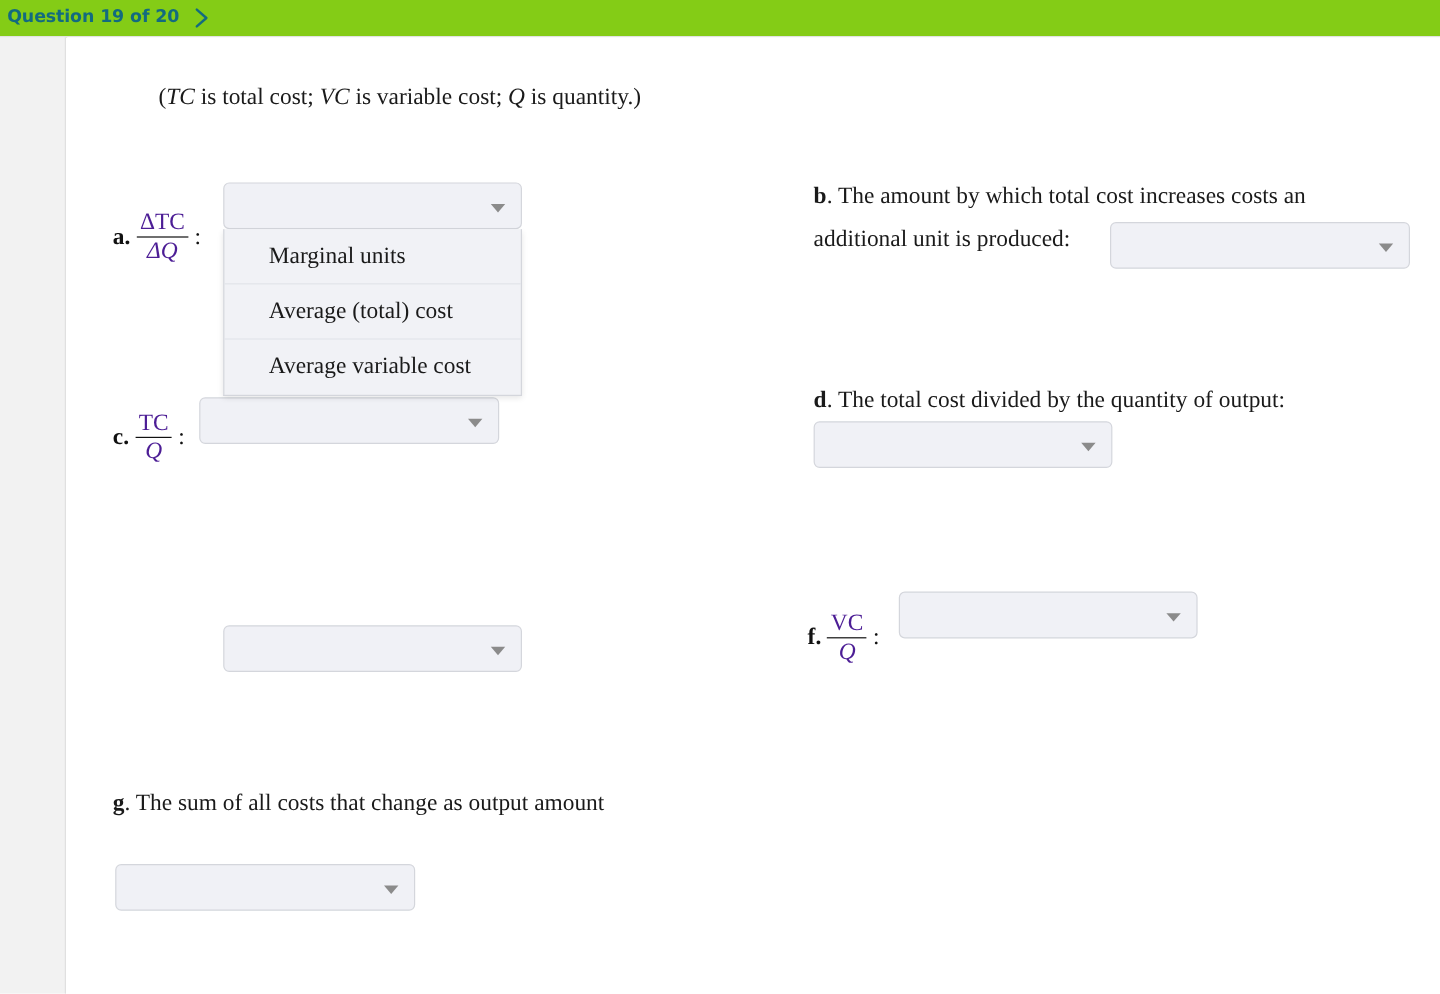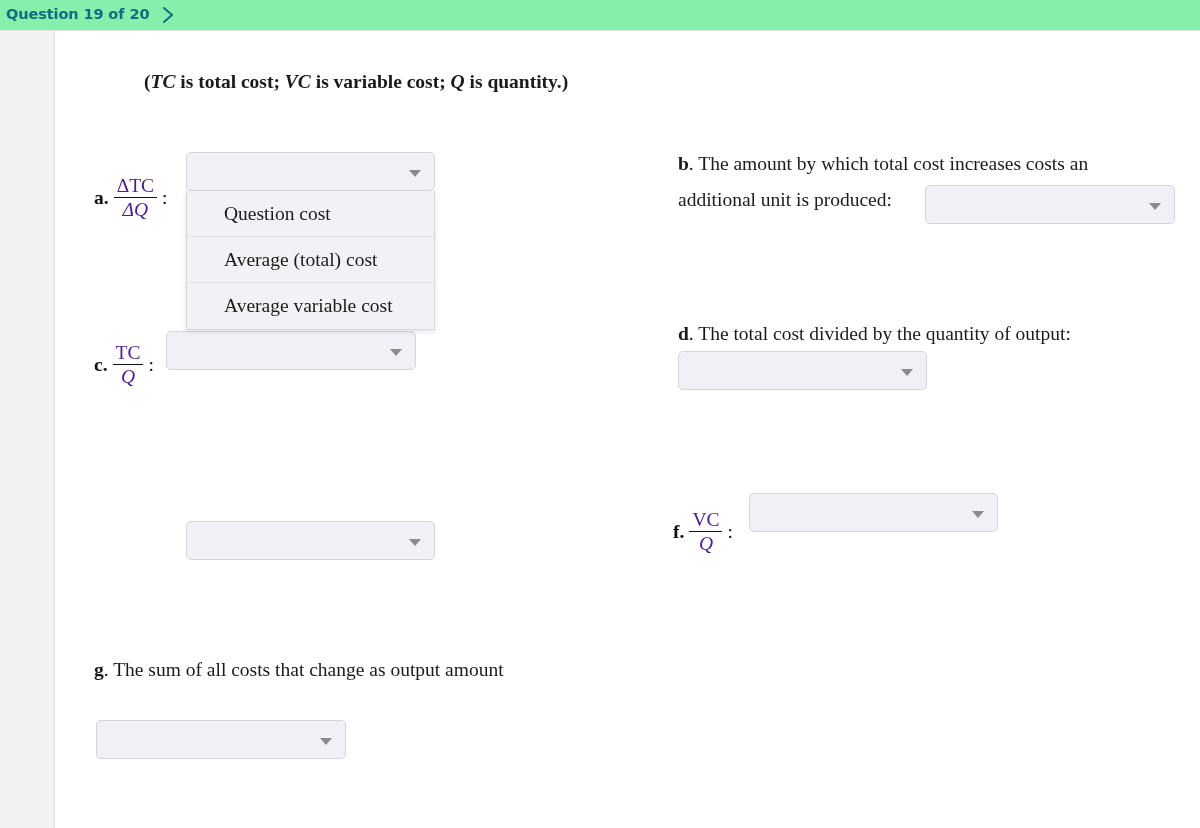--- a/index.html
+++ b/index.html
@@ -14,21 +14,21 @@
     overflow: hidden;
     position: relative;
   }
 
   
   #top-header {
     position: absolute;
     left: 0; top: 0;
     width: 1200px;
     height: 31px;
-    background: #86efac;
+    background: #84cc16;
     border-bottom: 1px solid #e2e2e2;
     box-sizing: border-box;
   }
   #question-counter {
     position: absolute;
     left: 6px;
     top: 6px;
     font-family: "DejaVu Sans", sans-serif;
     font-size: 14.5px;
     font-weight: bold;
@@ -71,24 +71,23 @@
     position: absolute;
     font-family: "Liberation Serif", serif;
     font-size: 19.5px;
     color: #1a1a1a;
     line-height: 26px;
   }
   .italic { font-style: italic; }
   .bld { font-weight: bold; }
 
   #intro-line {
-    left: 88px;
+    left: 76px;
     top: 38px;
     white-space: nowrap;
-    font-weight: bold;
   }
 
   
   .item-row { position: absolute; }
   .letter {
     font-family: "Liberation Serif", serif;
     font-weight: bold;
     font-size: 19.5px;
     color: #111;
   }
@@ -193,21 +192,21 @@
       <span class="num">ΔTC</span>
       <span class="den">ΔQ</span>
     </span>
     <span class="colon">:</span>
   </div>
   <div class="select-box" style="left:130px; top:121px; width:249px; height:39px;">
     <span class="select-arrow"></span>
   </div>
 
   <div id="dropdown-list" style="left:130px; top:160px; width:249px;">
-    <div class="dropdown-option">Question cost</div>
+    <div class="dropdown-option">Marginal units</div>
     <div class="dropdown-option">Average (total) cost</div>
     <div class="dropdown-option">Average variable cost</div>
   </div>
 
   <div class="prose" style="left:622px; top:120px; width:520px;">
     <div><span class="bld">b</span><span>. The amount by which total cost increases costs an</span></div>
     <div style="margin-top:10px;">additional unit is produced:</div>
   </div>
   <div class="select-box" style="left:869px; top:154px; width:250px; height:39px;">
     <span class="select-arrow"></span>

